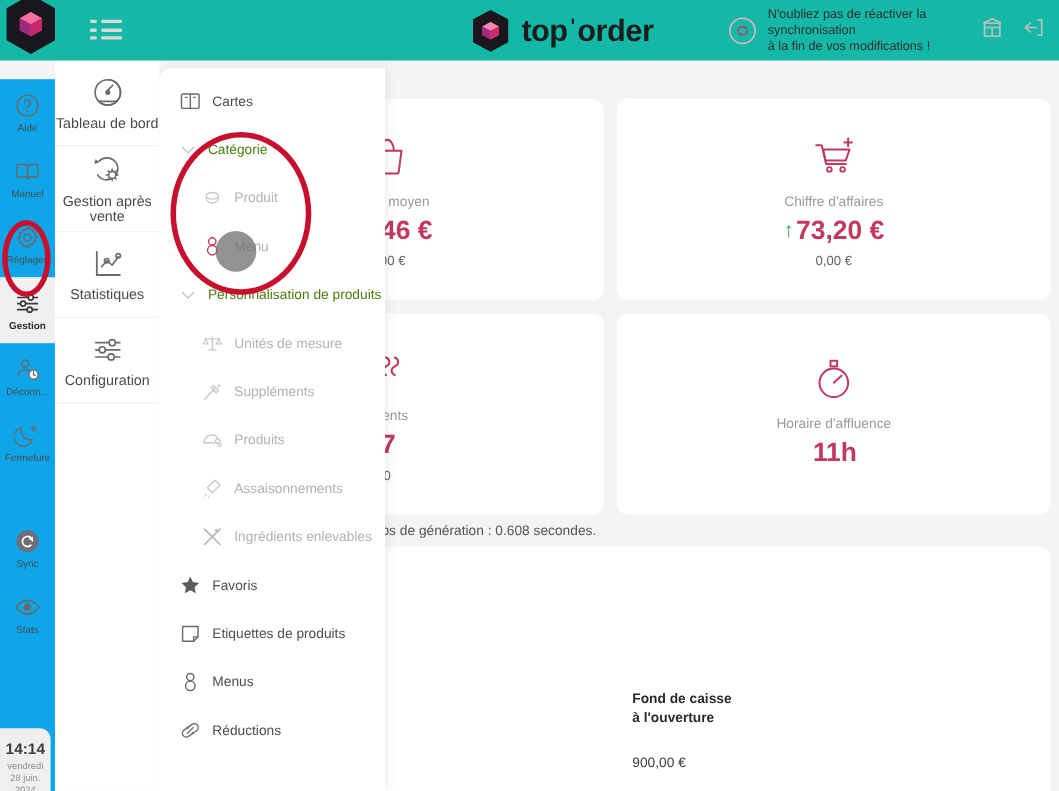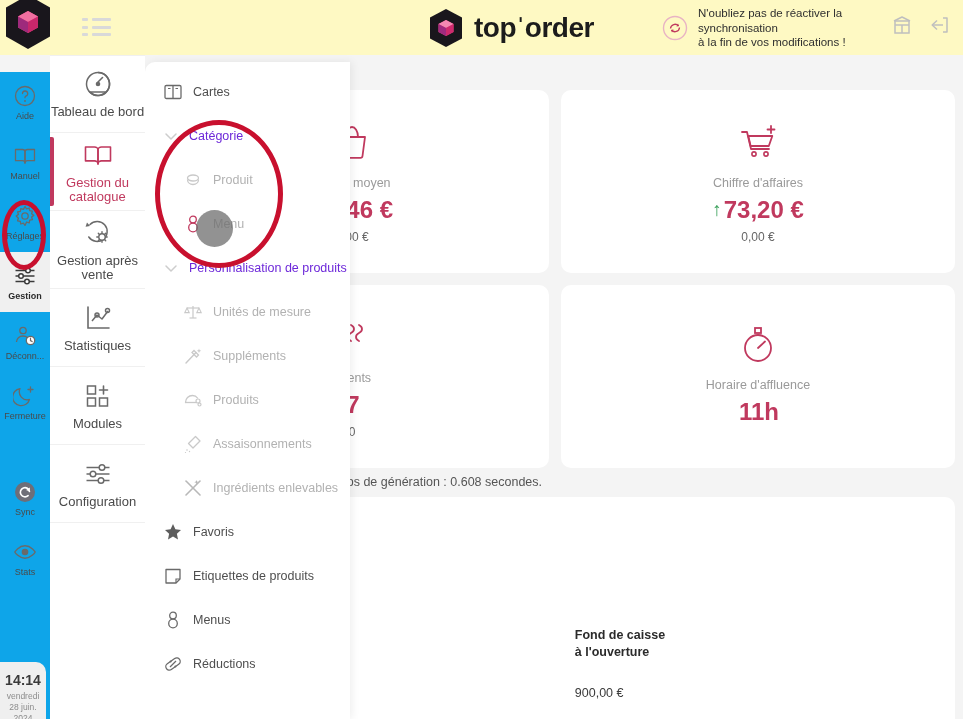--- a/index.html
+++ b/index.html
@@ -7,21 +7,21 @@
     width: 963px; height: 719px;
     font-family: "Liberation Sans", sans-serif;
     background: #f2f2f2;
     overflow: hidden;
   }
   #app { position: relative; width: 963px; height: 719px; background: #f4f4f4; }
 
   
   .header {
     position: absolute; top: 0; left: 0; width: 963px; height: 55px;
-    background: #fef9c3; display: flex; align-items: center; z-index: 40;
+    background: #14b8a6; display: flex; align-items: center; z-index: 40;
   }
   .logo-hex {
     position: absolute; left: 3px; top: -6px; width: 50px; height: 56px;
   }
   .hamburger {
     position: absolute; left: 82px; top: 18px; width: 30px; height: 18px;
     display: flex; flex-direction: column; justify-content: space-between; cursor: pointer;
   }
   .hamburger .row { display: flex; align-items: center; gap: 4px; }
   .hamburger .dot { width: 6px; height: 3px; background: #d9d9d9; border-radius: 1px; }
@@ -97,21 +97,21 @@
     z-index: 30; overflow: hidden; padding-top: 8px;
   }
   .menu-row {
     display: flex; align-items: center; gap: 10px;
     height: 44px; padding-left: 18px; cursor: pointer;
   }
   .menu-row.indent { padding-left: 38px; }
   .menu-row .mi { width: 20px; height: 20px; flex: 0 0 20px; }
   .menu-row .ml { font-size: 12.5px; color: #4e4e4e; white-space: nowrap; }
   .menu-row.muted .ml { color: #b2b2b2; }
-  .menu-row.group .ml { color: #6d28d9; }
+  .menu-row.group .ml { color: #4d7c0f; }
   .chev { width: 16px; height: 16px; flex: 0 0 16px; }
 
   
   .dash {
     position: absolute; left: 155px; top: 60px; right: 8px; bottom: 0;
     z-index: 5;
   }
   .cards {
     position: absolute; left: 0; top: 30px; width: 800px; height: 378px;
     display: grid; grid-template-columns: 1fr 1fr; grid-template-rows: 1fr 1fr;
@@ -351,29 +351,20 @@
         <svg viewBox="0 0 30 30" width="30" height="30">
           <path d="M15 3.5a11.5 11.5 0 1 1-8.1 19.6h16.2A11.5 11.5 0 0 0 15 3.5z" fill="none" stroke="#6a6a6a" stroke-width="1.5"></path>
           <circle cx="15" cy="15" r="11.5" fill="none" stroke="#6a6a6a" stroke-width="1.5"></circle>
           <circle cx="15" cy="15" r="2.3" fill="#6a6a6a"></circle>
           <line x1="15" y1="13" x2="19.5" y2="8.5" stroke="#6a6a6a" stroke-width="1.6" stroke-linecap="round"></line>
         </svg>
       </span>
       <span class="nav-label">Tableau de bord</span>
     </div>
 
-    <div class="nav-item active">
-      <span class="nav-icon">
-        <svg viewBox="0 0 30 30" width="30" height="30">
-          <path d="M2.5 7h9c1.9 0 3.5 1.4 3.5 3.1V24c0-1.7-1.6-3.1-3.5-3.1h-9z" fill="none" stroke="#c0395e" stroke-width="1.6" stroke-linejoin="round"></path>
-          <path d="M27.5 7h-9c-1.9 0-3.5 1.4-3.5 3.1V24c0-1.7 1.6-3.1 3.5-3.1h9z" fill="none" stroke="#c0395e" stroke-width="1.6" stroke-linejoin="round"></path>
-        </svg>
-      </span>
-      <span class="nav-label">Gestion du catalogue</span>
-    </div>
 
     <div class="nav-item">
       <span class="nav-icon">
         <svg viewBox="0 0 30 30" width="30" height="30">
           <path d="M7 6.5a10 10 0 1 1-1.2 12.5" fill="none" stroke="#6a6a6a" stroke-width="1.5" stroke-linecap="round"></path>
           <path d="M4 4.5l3 3.5-4.4.8z" fill="#6a6a6a"></path>
           <circle cx="19" cy="19" r="3.2" fill="#fff" stroke="#6a6a6a" stroke-width="1.4"></circle>
           <g stroke="#6a6a6a" stroke-width="1.4" stroke-linecap="round">
             <line x1="19" y1="13.8" x2="19" y2="15.3"></line>
               <line x1="19" y1="22.7" x2="19" y2="24.2"></line>
@@ -395,32 +386,20 @@
         <svg viewBox="0 0 30 30" width="30" height="30">
           <polyline points="5,4 5,25 26,25" fill="none" stroke="#6a6a6a" stroke-width="1.6" stroke-linecap="round"></polyline>
           <polyline points="9,18 14,12 19,16 25,8" fill="none" stroke="#6a6a6a" stroke-width="1.5" stroke-linejoin="round"></polyline>
           <circle cx="14" cy="12" r="2" fill="none" stroke="#6a6a6a" stroke-width="1.5"></circle>
           <circle cx="24.5" cy="7.5" r="2" fill="none" stroke="#6a6a6a" stroke-width="1.5"></circle>
         </svg>
       </span>
       <span class="nav-label">Statistiques</span>
     </div>
 
-    <div class="nav-item">
-      <span class="nav-icon">
-        <svg viewBox="0 0 30 30" width="30" height="30">
-          <rect x="4.5" y="5" width="8" height="8" fill="none" stroke="#6a6a6a" stroke-width="1.5"></rect>
-          <rect x="4.5" y="17" width="8" height="8" fill="none" stroke="#6a6a6a" stroke-width="1.5"></rect>
-          <rect x="16.5" y="17" width="8" height="8" fill="none" stroke="#6a6a6a" stroke-width="1.5"></rect>
-          <line x1="20.5" y1="5" x2="20.5" y2="13" stroke="#6a6a6a" stroke-width="1.6" stroke-linecap="round"></line>
-          <line x1="16.5" y1="9" x2="24.5" y2="9" stroke="#6a6a6a" stroke-width="1.6" stroke-linecap="round"></line>
-        </svg>
-      </span>
-      <span class="nav-label">Modules</span>
-    </div>
 
     <div class="nav-item">
       <span class="nav-icon">
         <svg viewBox="0 0 30 30" width="30" height="30">
           <line x1="3.5" y1="8.5" x2="26.5" y2="8.5" stroke="#6a6a6a" stroke-width="1.5"></line>
           <circle cx="19" cy="8.5" r="2.8" fill="#fff" stroke="#6a6a6a" stroke-width="1.5"></circle>
           <line x1="3.5" y1="15" x2="26.5" y2="15" stroke="#6a6a6a" stroke-width="1.5"></line>
           <circle cx="10" cy="15" r="2.8" fill="#fff" stroke="#6a6a6a" stroke-width="1.5"></circle>
           <line x1="3.5" y1="21.5" x2="26.5" y2="21.5" stroke="#6a6a6a" stroke-width="1.5"></line>
           <circle cx="18" cy="21.5" r="2.8" fill="#fff" stroke="#6a6a6a" stroke-width="1.5"></circle>

